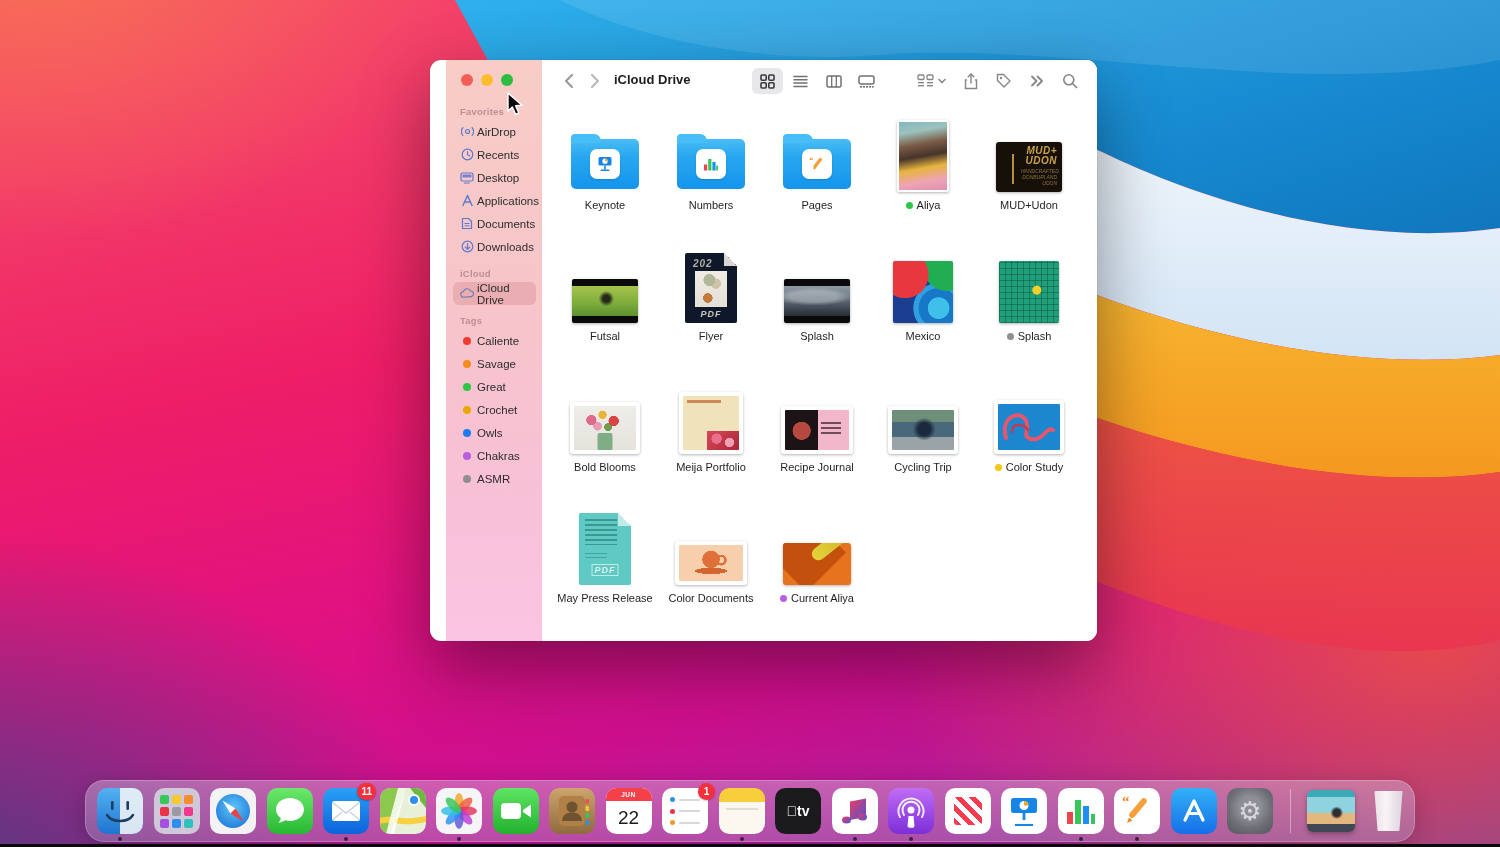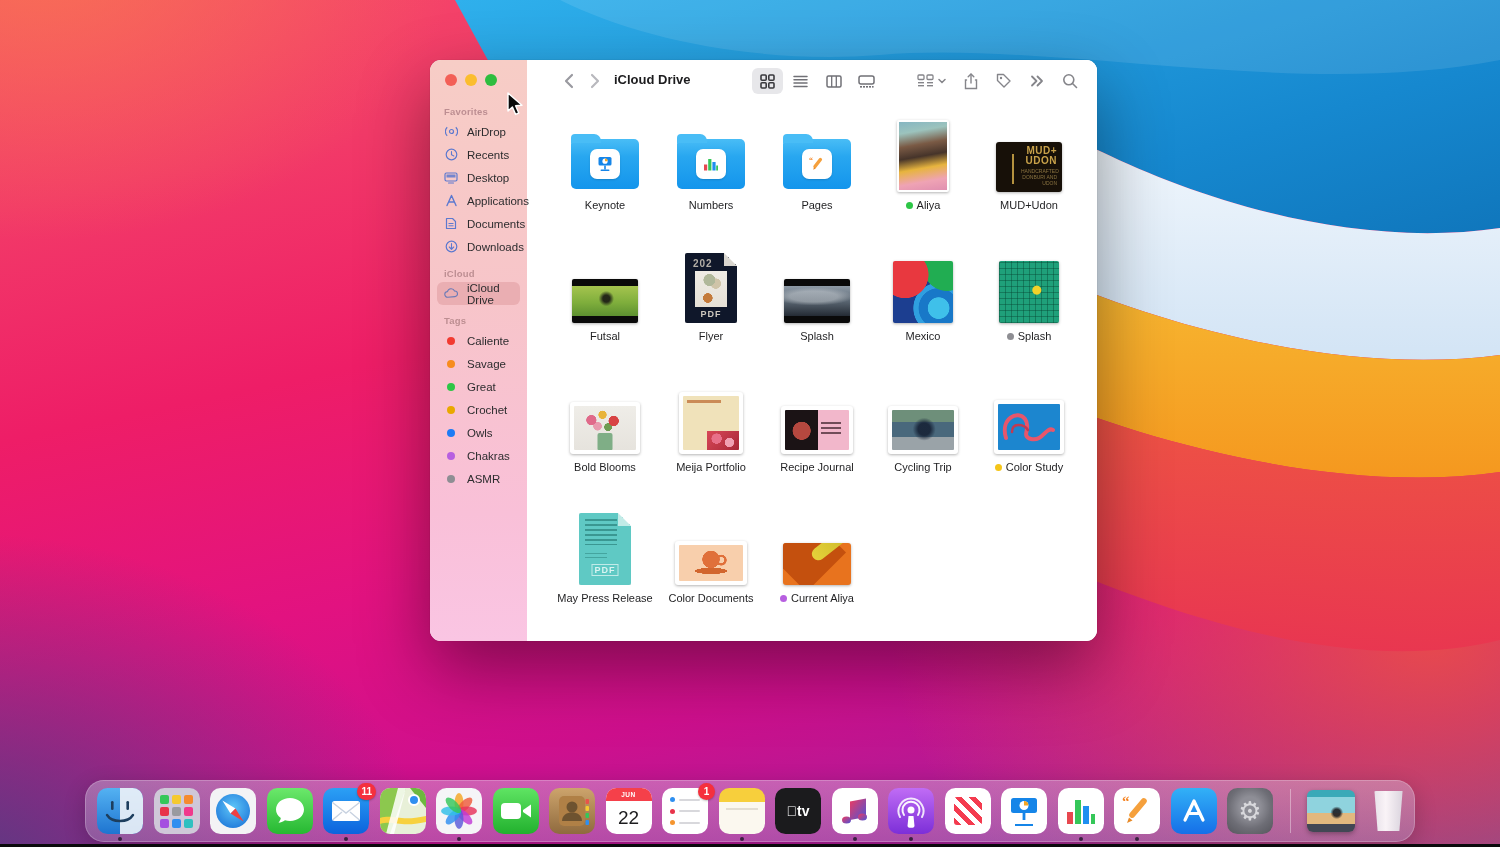--- a/index.html
+++ b/index.html
@@ -16,49 +16,49 @@
   }
   .wallpaper svg { position:absolute; inset:0; display:block; }
 
   
   .cursor { position:absolute; left:507px; top:92px; z-index:60; pointer-events:none; }
 
   
   .window { position:absolute; left:430px; top:60px; width:667px; height:581px;
     border-radius:11px; overflow:hidden; background:#ffffff; z-index:10;
     box-shadow:0 28px 70px rgba(0,0,0,.42), 0 0 1px rgba(0,0,0,.35); }
-  .sidebar { position:absolute; left:0; top:0; bottom:0; width:97px;
+  .sidebar { position:absolute; left:16px; top:0; bottom:0; width:97px;
     background:linear-gradient(180deg,#f7cdc6 0%,#f7c5c9 40%,#f9c0d8 78%,#fac5e3 100%);padding-left:10px; }
   .tlights { position:absolute; left:15px; top:14px; display:flex; gap:8px; }
   .tlight { width:12px; height:12px; border-radius:50%; }
   .tl-red { background:#f35f57; } .tl-yellow { background:#fbbd2e; } .tl-green { background:#2ebd3f; }
   .side-content { position:absolute; left:0; right:0; top:36px; padding:0 7px; }
   .side-sec-label { margin:10px 7px 3px; font-size:9.5px; font-weight:700; color:#bd8e92; letter-spacing:.2px; }
-  .side-item { height:23px; display:flex; align-items:center; gap:9px; padding:0 7px; border-radius:6px;
+  .side-item { height:23px; display:flex; align-items:center; gap:3px; padding:0 7px; border-radius:6px;
     font-size:11.5px; color:#2c2c2e; }
   .side-item.selected { background:#eaaeb2; }
   .side-item .sic { width:14px; height:14px; flex:0 0 auto; display:flex; align-items:center; justify-content:center; }
   .tdot { width:8px; height:8px; border-radius:50%; flex:0 0 auto; margin:0 3px; }
 
   
   .main { position:absolute; left:112px; right:0; top:0; bottom:0; background:#fff; }
   .toolbar { position:absolute; left:0; right:0; top:0; height:42px; background:#fff; }
   .nav-btn { position:absolute; top:9px; width:24px; height:24px; display:flex; align-items:center; justify-content:center; color:#9a9aa0; }
   .win-title { position:absolute; left:72px; top:12px; font-size:13px; font-weight:700; color:#1c1c1e; }
   .views { position:absolute; left:210px; top:8px; display:flex; gap:2px; }
   .view-btn { width:31px; height:26px; border-radius:6px; display:flex; align-items:center; justify-content:center; color:#707076; }
   .view-btn.selected { background:#e7e7ea; color:#3a3a3e; }
   .tool-right { position:absolute; right:10px; top:8px; display:flex; align-items:center; gap:0; }
   .tool-btn { height:26px; display:flex; align-items:center; justify-content:center; color:#85858a; padding:0 9px; }
 
   
   .files { position:absolute; left:0; right:0; top:42px; bottom:0; display:grid;
     grid-template-columns:repeat(5,106px); grid-auto-rows:131px; padding:12px 4px 0 10px; }
   .cell { display:flex; flex-direction:column; align-items:center; }
-  .twrap { height:78px; display:flex; align-items:flex-end; justify-content:center; }
+  .twrap { height:78px; display:flex; align-items:flex-end; justify-content:center;font-style:italic; }
   .lblrow { margin-top:7px; display:flex; align-items:flex-start; justify-content:center; gap:4px; max-width:100px; }
   .lbl { font-size:11px; color:#1f1f21; text-align:center; line-height:13px; }
   .gdot { width:7px; height:7px; border-radius:50%; margin-top:3px; flex:0 0 auto; }
 
   
   .folder { position:relative; width:68px; height:50px; border-radius:5px;
     background:linear-gradient(180deg,#49bdf6 0%,#28a7f0 35%,#1495ec 100%); margin-bottom:3px; }
   .folder::before { content:""; position:absolute; top:-5px; left:0; width:30px; height:9px;
     background:#49bdf6; border-radius:4px 7px 0 0; }
   .fbadge { position:absolute; left:50%; top:50%; transform:translate(-50%,-50%); width:30px; height:30px;

